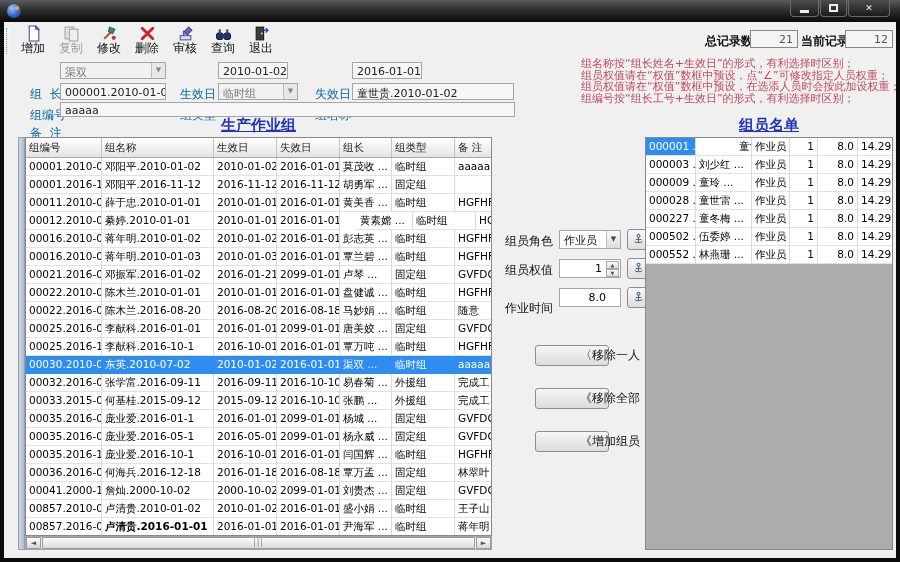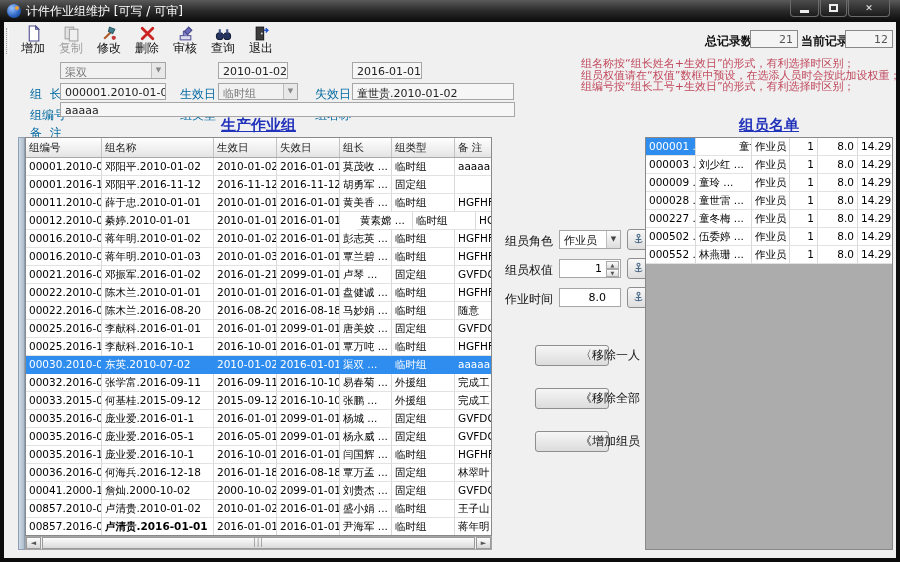--- a/index.html
+++ b/index.html
@@ -81,21 +81,20 @@
   .xfer-btn { position:absolute; left:531px; width:74px; height:21px; border:1px solid #8e8e8e; border-radius:3px;
               background:linear-gradient(#f6f6f6,#dcdcdc); font-size:12px; color:#111; text-align:center;
               line-height:19px; white-space:nowrap;padding-left:44px; }
 </style>
 </head>
 <body>
 
 <div class="window">
   <div class="titlebar">
     <span class="app-icon"></span>
-    <span>计件作业组维护  [可写 / 可审]</span>
     <span class="win-controls">
       <span class="win-btn min">
           <span class="glyph-min"></span>
         </span>
       <span class="win-btn max">
           <span class="glyph-max"></span>
         </span>
       <span class="win-btn close">✕</span>
     </span>
   </div>
@@ -180,20 +179,21 @@
       <span class="arrow">▼</span>
     </div>
     <span class="flabel" style="left:311px;top:63px">组名称</span>
     <div class="field" style="left:348px;top:61px;width:162px">童世贵.2010-01-02</div>
 
     <span class="flabel" style="left:26px;top:81px">备  注</span>
     <div class="field" style="left:56px;top:80px;width:455px;height:15px;padding-top:1px">aaaaa</div>
 
     <div class="notes">
       <div>组名称按“组长姓名+生效日”的形式，有利选择时区别；</div>
+      <div>组员权值请在“权值”数框中预设，点“∠”可修改指定人员权重；</div>
       <div>组员权值请在“权值”数框中预设，在选添人员时会按此加设权重；</div>
       <div>组编号按“组长工号+生效日”的形式，有利选择时区别；</div>
     </div>
 
     <div class="section-title" style="left:21px;top:94px;width:467px">生产作业组</div>
     <div class="rowstrip"></div>
     <div class="grid grid-left">
         <div class="tr th">
           <div class="td" style="width: 76px;">组编号</div>
           <div class="td" style="width: 112px;">组名称</div>
@@ -419,21 +419,21 @@
           <span>▼</span>
         </span>
     </div>
     <div class="anchor-btn" style="left:623px;top:236px">
       <svg width="13" height="13" viewBox="0 0 14 14">
           <circle cx="7" cy="3" r="1.6" fill="none" stroke="#4a6a8a" stroke-width="1.2"></circle>
           <path d="M7 4.6V11M4 7h6M3 9c.8 2 7.2 2 8 0" fill="none" stroke="#4a6a8a" stroke-width="1.2"></path>
         </svg>
     </div>
 
-    <span class="mid-label" style="left:501px;top:269px">作业时间</span>
+    <span class="mid-label" style="left:501px;top:278px">作业时间</span>
     <div class="mid-field" style="left:555px;top:266px;text-align:right;padding-right:14px">8.0</div>
     <div class="anchor-btn" style="left:623px;top:265px">
       <svg width="13" height="13" viewBox="0 0 14 14">
           <circle cx="7" cy="3" r="1.6" fill="none" stroke="#4a6a8a" stroke-width="1.2"></circle>
           <path d="M7 4.6V11M4 7h6M3 9c.8 2 7.2 2 8 0" fill="none" stroke="#4a6a8a" stroke-width="1.2"></path>
         </svg>
     </div>
 
     <div class="xfer-btn" style="top:323px">〈移除一人〈</div>
     <div class="xfer-btn" style="top:366px">《移除全部《</div>

